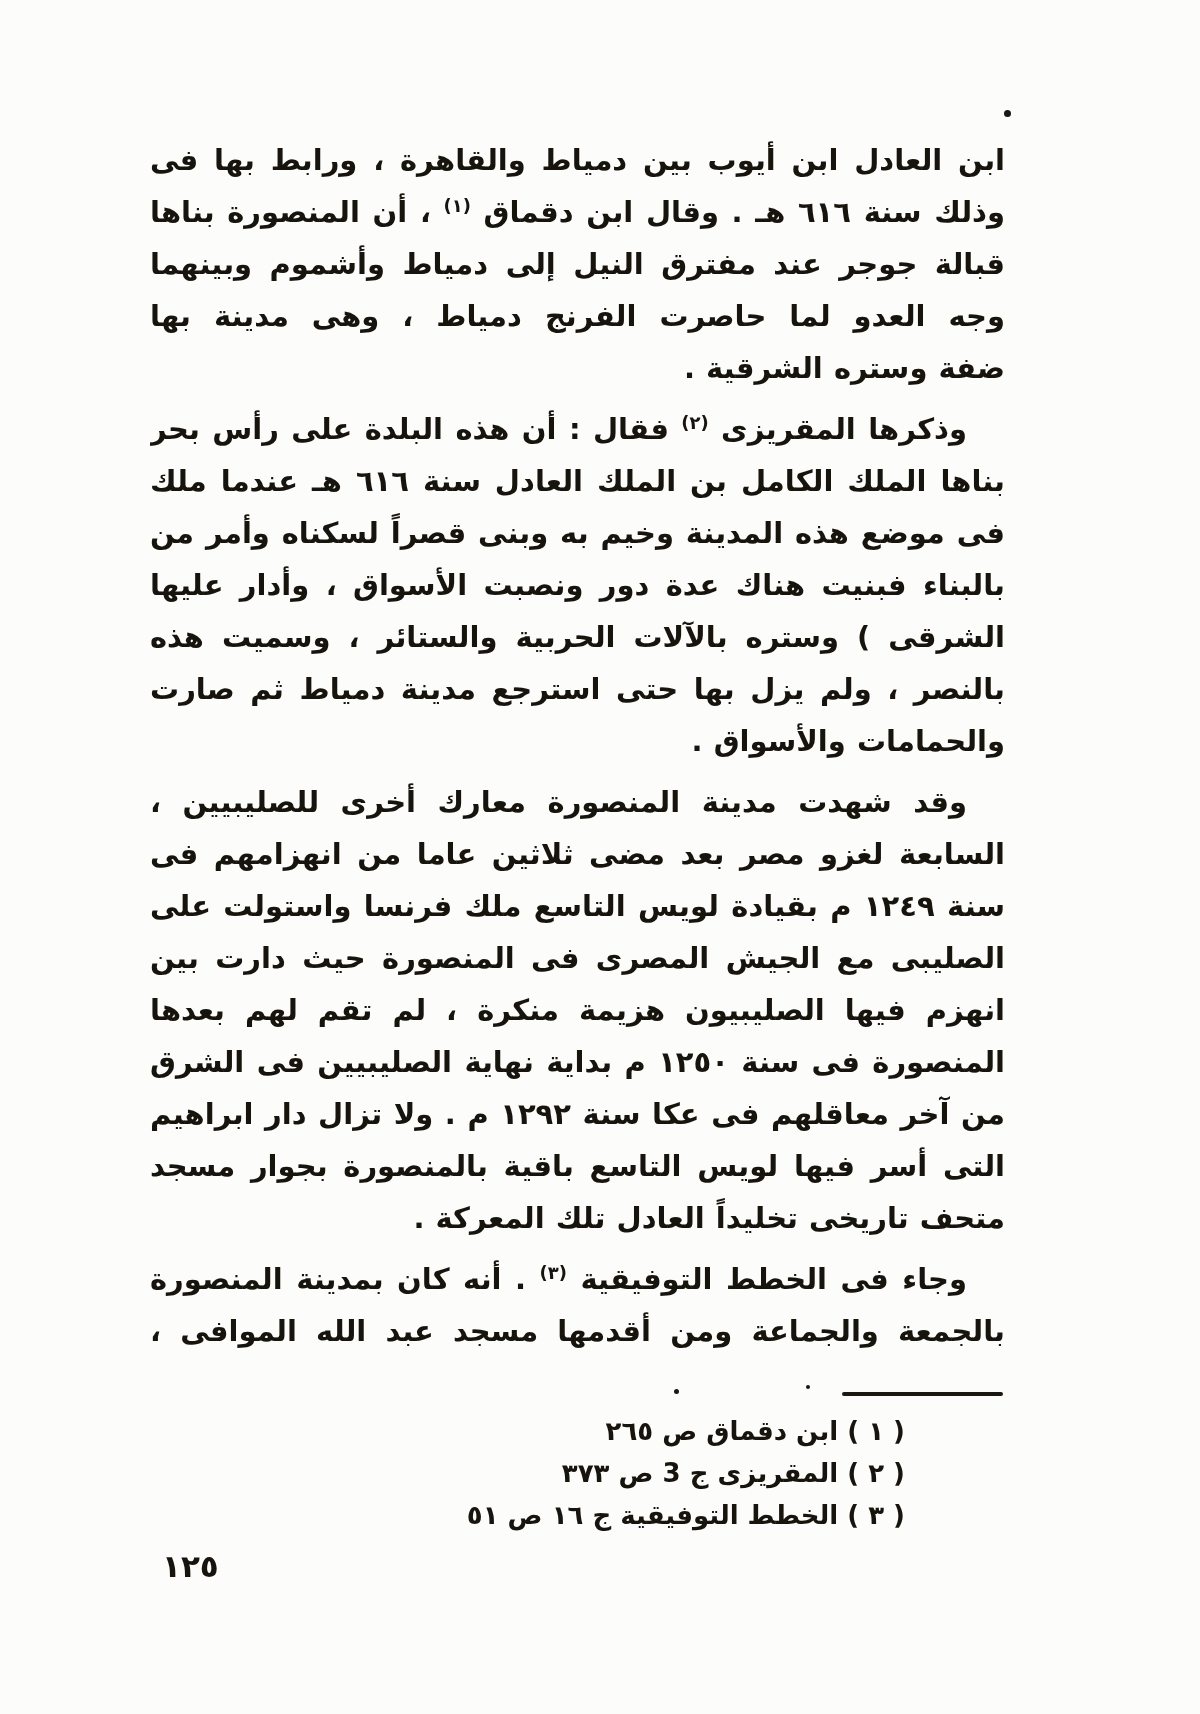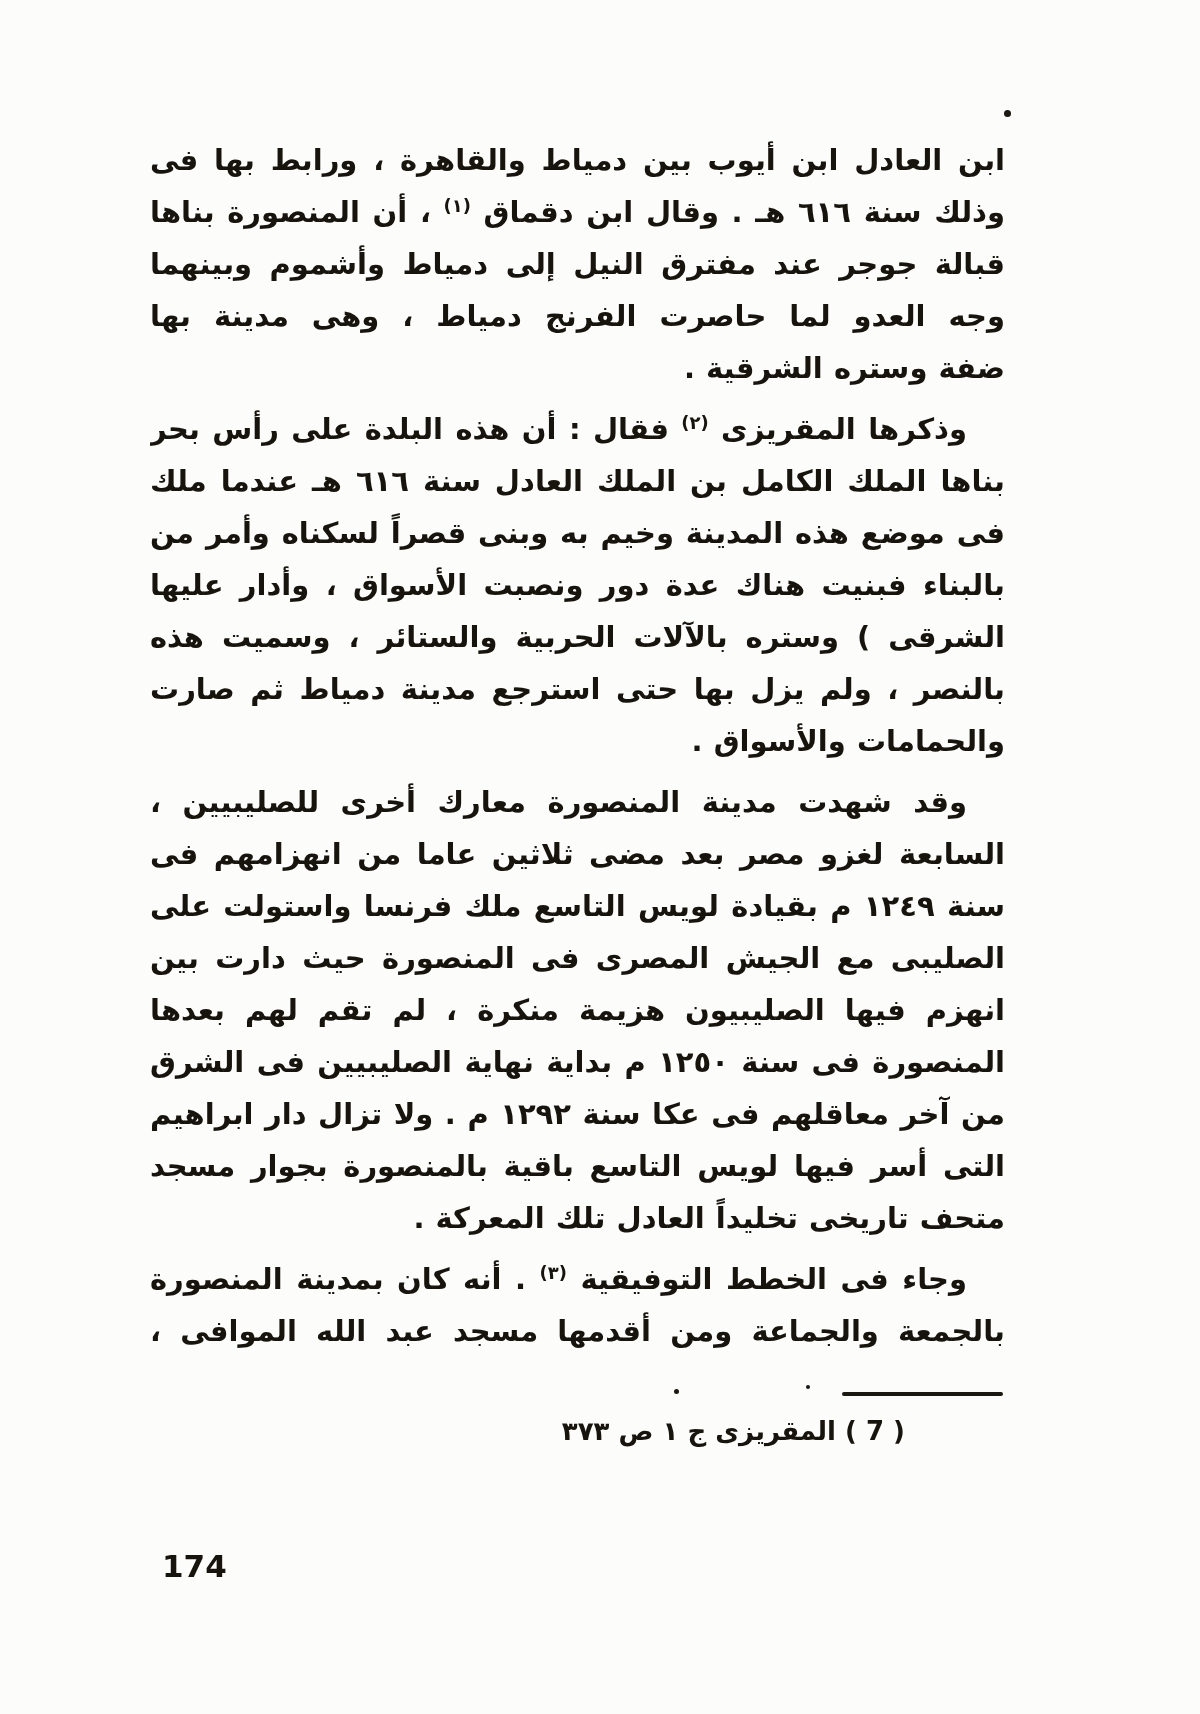--- a/index.html
+++ b/index.html
@@ -104,18 +104,20 @@
     <div class="para">
       <div class="tline indent">وجاء فى الخطط التوفيقية <span class="fnref">(٣)</span> . أنه كان بمدينة المنصورة نحو عشرين مسجداً عامرة</div>
       <div class="tline">بالجمعة والجماعة ومن أقدمها مسجد عبد الله الموافى ، ويقال أن الملك الصالح أيوب</div>
     </div>
 
   </div>
 
   <div class="footnote-sep"></div>
 
   <div class="footnotes">
-    <div class="fline">( 7 ) المقريزى ج ١ ص ٣٧٣</div>
+    <div class="fline">( ١ ) ابن دقماق ص ٢٦٥</div>
+    <div class="fline">( ٢ ) المقريزى ج 3 ص ٣٧٣</div>
+    <div class="fline">( ٣ ) الخطط التوفيقية ج ١٦ ص ٥١</div>
   </div>
 
-  <div class="page-number">174</div>
+  <div class="page-number">١٢٥</div>
 
 </div>
 
 </body></html>

